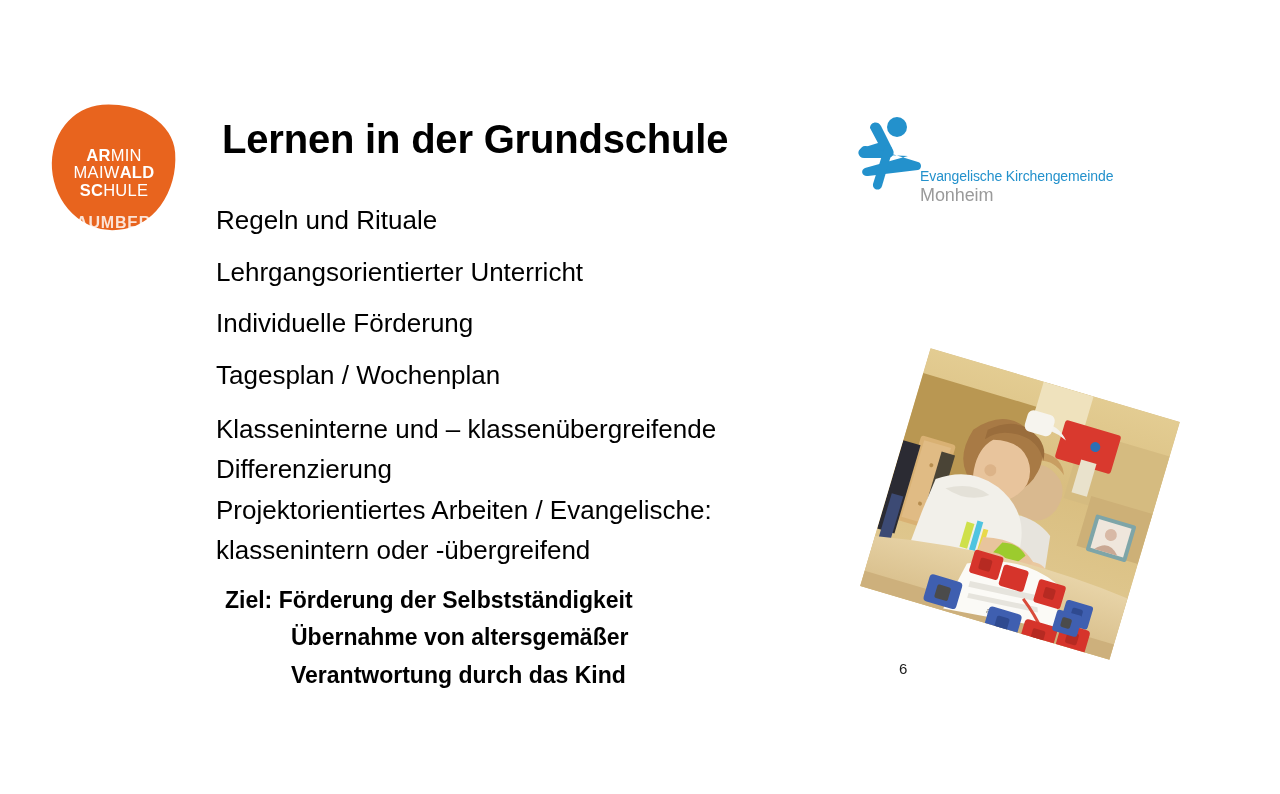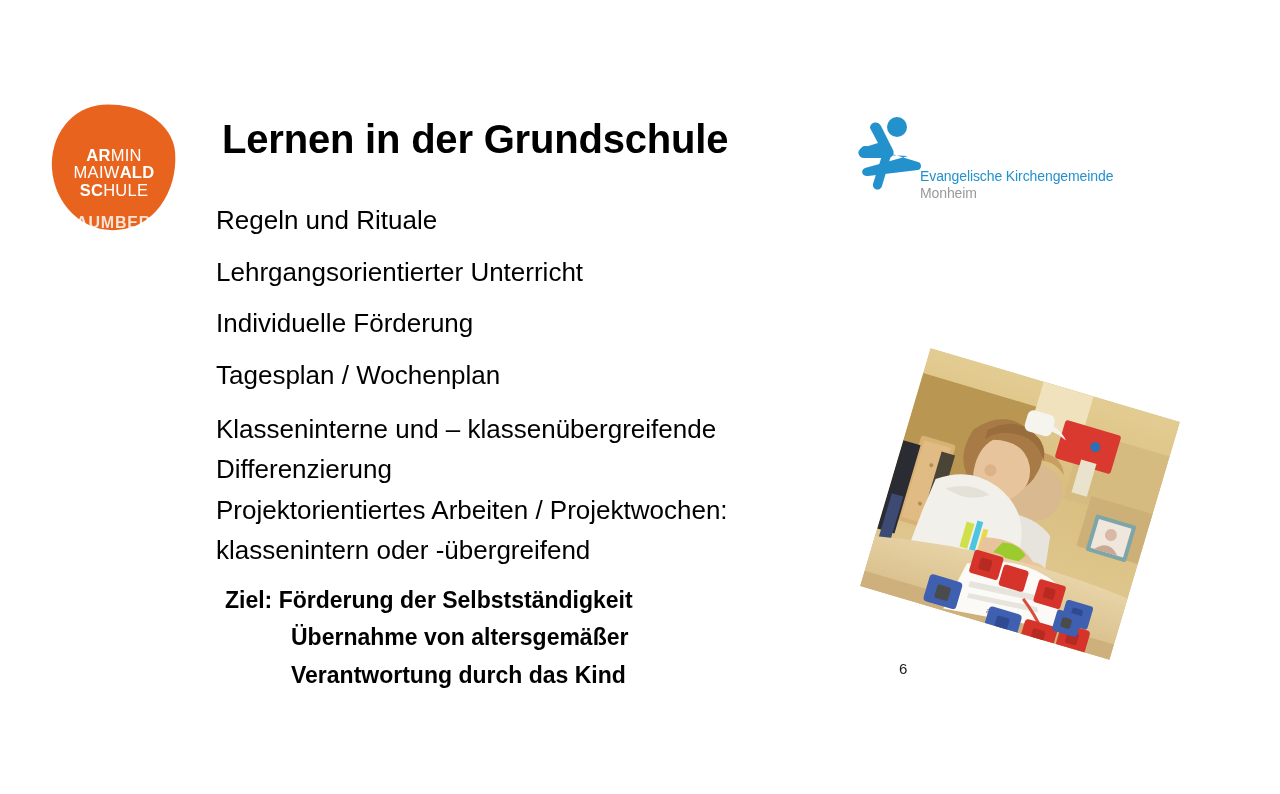--- a/index.html
+++ b/index.html
@@ -94,21 +94,21 @@
     top: 56px;
   }
   #church-logo .ct-main {
     font-size: 14px;
     font-weight: 400;
     color: #2391CC;
     letter-spacing: -0.1px;
     white-space: nowrap;
   }
   #church-logo .ct-sub {
-    font-size: 14px;
+    font-size: 18px;
     font-weight: 400;
     color: #9a9a9a;
     letter-spacing: -0.1px;
     margin-top: 1px;
     white-space: nowrap;
   }
 
   
   #body-text {
     position: absolute;
@@ -211,21 +211,21 @@
     <div class="bullet-line gap-2">Lehrgangsorientierter Unterricht</div>
     <div class="bullet-line gap-3">Individuelle Förderung</div>
     <div class="bullet-line" style="margin-bottom:20px;">Tagesplan / Wochenplan</div>
 
     <div class="wrap-block block-gap">
       <span class="wl">Klasseninterne und – klassenübergreifende</span>
       <span class="wl">Differenzierung</span>
     </div>
 
     <div class="wrap-block">
-      <span class="wl">Projektorientiertes Arbeiten / Projektwochen:</span>
+      <span class="wl">Projektorientiertes Arbeiten / Evangelische:</span>
       <span class="wl">klassenintern oder -übergreifend</span>
     </div>
   </div>
 
   <div id="ziel-block">
     <span class="zl">Ziel: Förderung der Selbstständigkeit</span>
     <span class="zl indent">Übernahme von altersgemäßer</span>
     <span class="zl indent">Verantwortung durch das Kind</span>
   </div>
 

